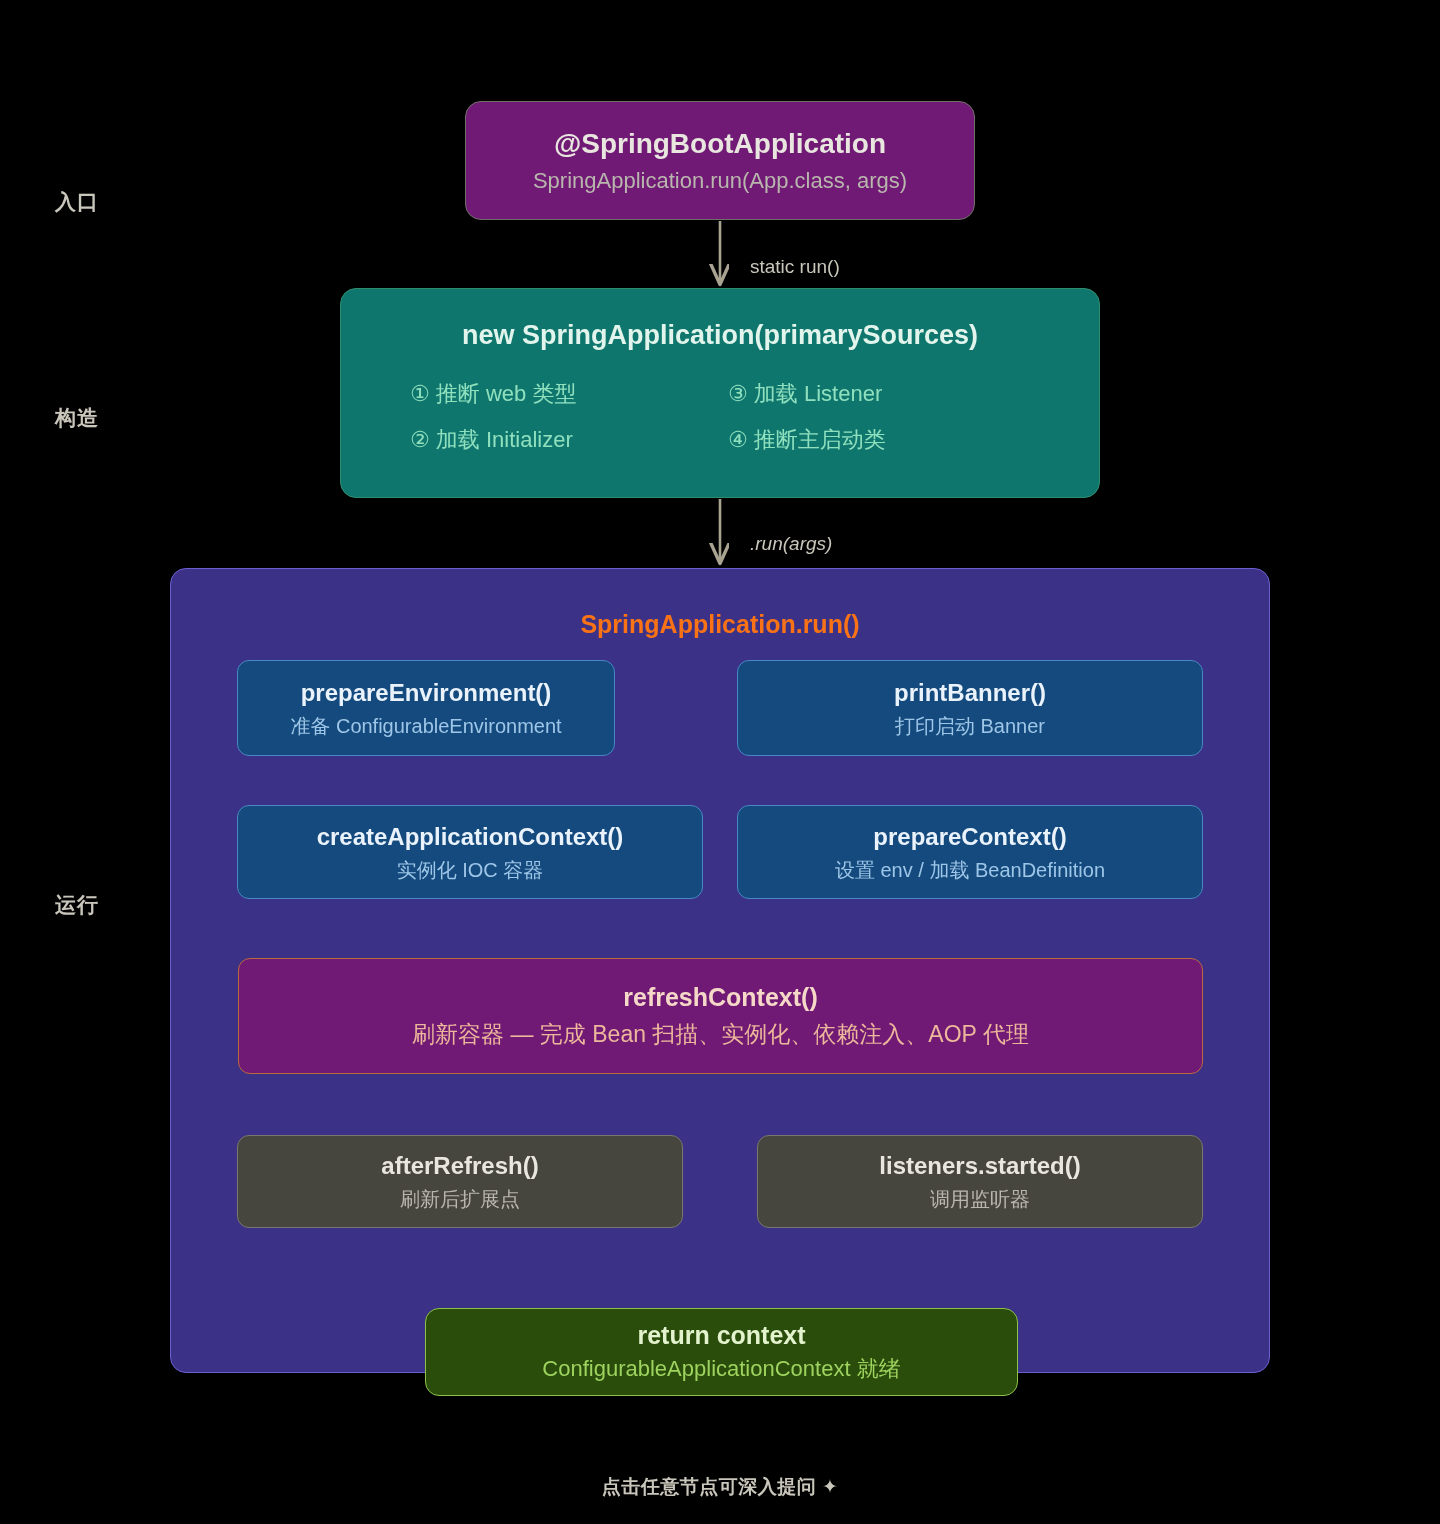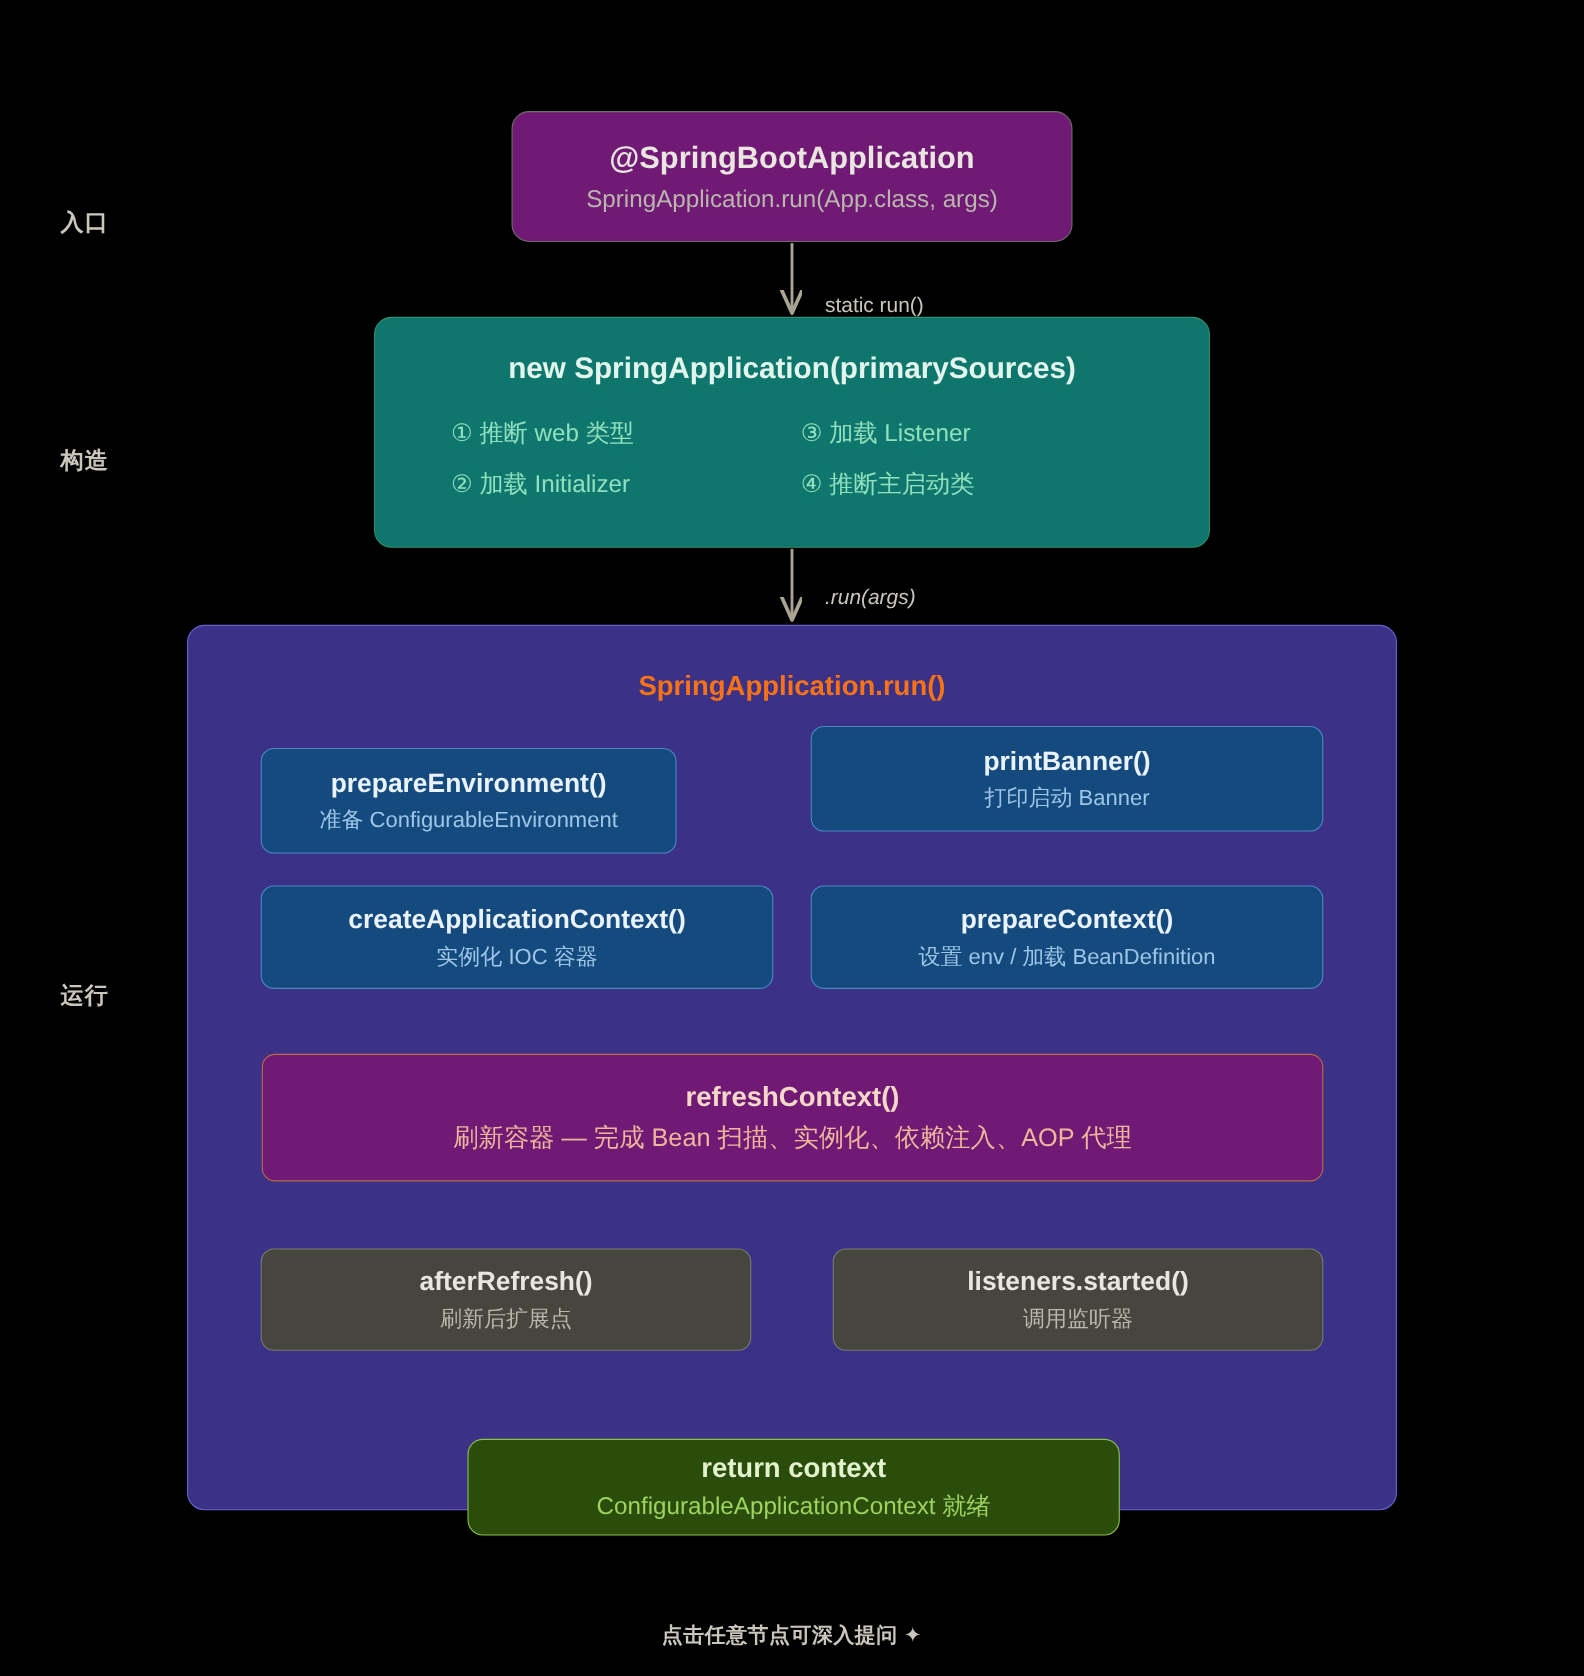--- a/index.html
+++ b/index.html
@@ -55,21 +55,21 @@
   }
   .n-run > .title{font-size:25px;color:#f97316;}
 
   
   .n-blue{
     background:#144a7d;border:1.6px solid #4a87c4;border-radius:12px;
   }
   .n-blue .title{font-size:24px;color:#eaf2fb;}
   .n-blue .sub{font-size:20px;color:#9ec6e8;margin-top:5px;}
 
-  .b-prepenv{left:237px;top:680px;width:378px;height:96px;text-align:center;}
+  .b-prepenv{left:237px;top:660px;width:378px;height:96px;text-align:center;}
   .b-banner {left:737px;top:660px;width:466px;height:96px;}
   .b-createctx{left:237px;top:805px;width:466px;height:94px;}
   .b-prepctx{left:737px;top:805px;width:466px;height:94px;}
 
   
   .n-refresh{
     left:238px;top:958px;width:965px;height:116px;
     background:#701a75;border:1.6px solid #bb6a3f;border-radius:12px;
   }
   .n-refresh .title{font-size:25px;color:#f6d8c8;}
@@ -138,21 +138,21 @@
 
   <div class="lane-label" style="left:55px;top:140px;margin-top:48px;">入口</div>
   <div class="lane-label" style="left:55px;top:404px;">构造</div>
   <div class="lane-label" style="left:55px;top:891px;">运行</div>
 
   <div class="node n-entry">
     <div class="title">@SpringBootApplication</div>
     <div class="sub">SpringApplication.run(App.class, args)</div>
   </div>
 
-  <div class="edge-label" style="left:750px;top:268px;">static run()</div>
+  <div class="edge-label" style="left:750px;top:256px;">static run()</div>
 
   <div class="node n-construct">
     <div class="title">new SpringApplication(primarySources)</div>
     <div class="construct-grid">
       <div>① 推断 web 类型</div>
       <div>③ 加载 Listener</div>
       <div>② 加载 Initializer</div>
       <div>④ 推断主启动类</div>
     </div>
   </div>

